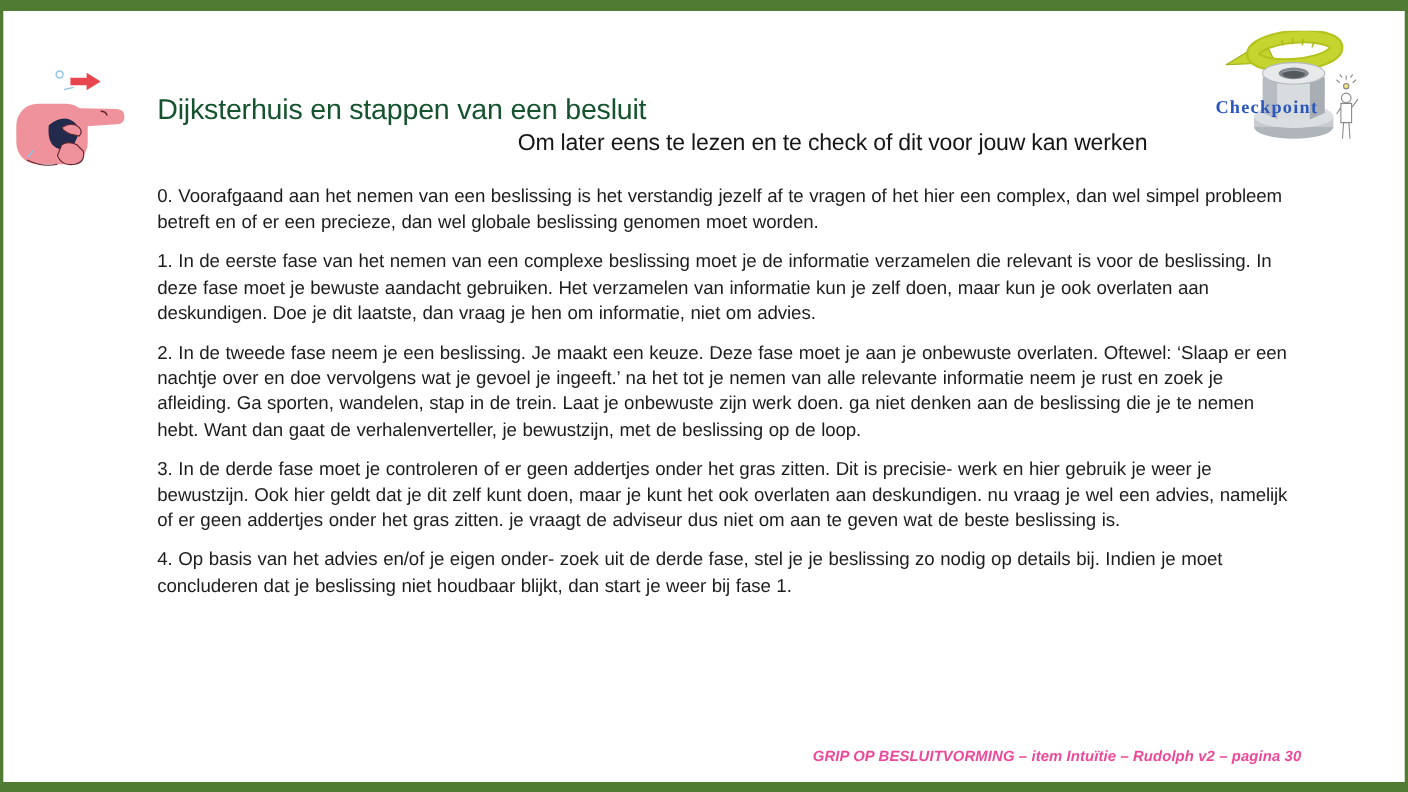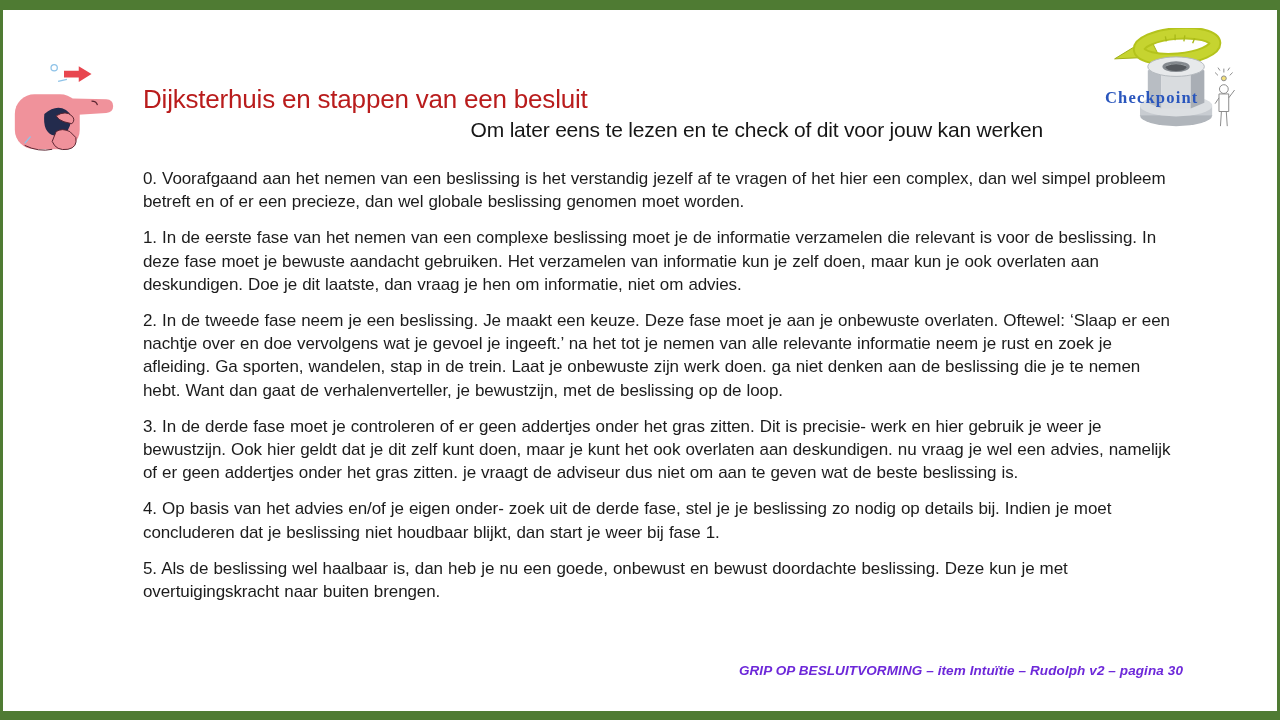--- a/index.html
+++ b/index.html
@@ -35,21 +35,21 @@
     left: 140px;
     top: 74px;
     width: 900px;
   }
   .slide-title {
     margin: 0;
     font-size: 26px;
     font-weight: 400;
     line-height: 31px;
     letter-spacing: -0.2px;
-    color: #b91c1c;
+    color: #14532d;
   }
   .slide-subtitle {
     margin: 1px 0 0 0;
     font-size: 21px;
     font-weight: 400;
     line-height: 27px;
     letter-spacing: -0.2px;
     color: #161616;
     text-align: right;
   }
@@ -61,25 +61,25 @@
     font-size: 17px;
     line-height: 23.2px;
     letter-spacing: -0.1px;
     word-spacing: 0.5px;
     color: #1c1c1c;
   }
   .body-text p { margin: 0 16px 13px 0; }
   .slide-footer {
     position: absolute;
     right: 94px;
-    bottom: 33px;
+    bottom: 16px;
     font-size: 13.5px;
     font-style: italic;
     font-weight: 700;
-    color: #6d28d9;
+    color: #ec4899;
     letter-spacing: 0.1px;
   }
 </style>
 </head>
 <body>
 
 <div class="slide">
 
   <svg class="hand-illustration" viewBox="0 0 120 100">
     <circle cx="50" cy="9" r="3.2" fill="none" stroke-width="1.3" stroke="#8fc3e8"></circle>
@@ -128,18 +128,17 @@
     <h1 class="slide-title">Dijksterhuis en stappen van een besluit</h1>
     <h2 class="slide-subtitle">Om later eens te lezen en te check of dit voor jouw kan werken</h2>
   </div>
 
   <div class="body-text">
     <p>0. Voorafgaand aan het nemen van een beslissing is het verstandig jezelf af te vragen of het hier een complex, dan wel simpel probleem betreft en of er een precieze, dan wel globale beslissing genomen moet worden.</p>
     <p>1. In de eerste fase van het nemen van een complexe beslissing moet je de informatie verzamelen die relevant is voor de beslissing. In deze fase moet je bewuste aandacht gebruiken. Het verzamelen van informatie kun je zelf doen, maar kun je ook overlaten aan deskundigen. Doe je dit laatste, dan vraag je hen om informatie, niet om advies.</p>
     <p>2. In de tweede fase neem je een beslissing. Je maakt een keuze. Deze fase moet je aan je onbewuste overlaten. Oftewel: ‘Slaap er een nachtje over en doe vervolgens wat je gevoel je ingeeft.’ na het tot je nemen van alle relevante informatie neem je rust en zoek je afleiding. Ga sporten, wandelen, stap in de trein. Laat je onbewuste zijn werk doen. ga niet denken aan de beslissing die je te nemen hebt. Want dan gaat de verhalenverteller,  je bewustzijn, met de beslissing op de loop.</p>
     <p>3. In de derde fase moet je controleren of er geen addertjes onder het gras zitten. Dit is precisie- werk en hier gebruik je weer je bewustzijn. Ook hier geldt dat je dit zelf kunt doen, maar je kunt het ook overlaten aan deskundigen. nu vraag je wel een advies, namelijk of er geen addertjes onder het gras zitten. je vraagt de adviseur dus niet om aan te geven wat de beste beslissing is.</p>
     <p>4. Op basis van het advies en/of je eigen onder- zoek uit de derde fase, stel je je beslissing zo nodig op details bij. Indien je moet concluderen dat je beslissing niet houdbaar blijkt, dan start je weer bij fase 1.</p>
-    <p>5. Als de beslissing wel haalbaar is, dan heb je nu een goede, onbewust en bewust doordachte beslissing. Deze kun je met overtuigingskracht naar buiten brengen.</p>
   </div>
 
   <div class="slide-footer">GRIP OP BESLUITVORMING – item Intuïtie – Rudolph v2 – pagina 30</div>
 
 </div>
 
 </body></html>

